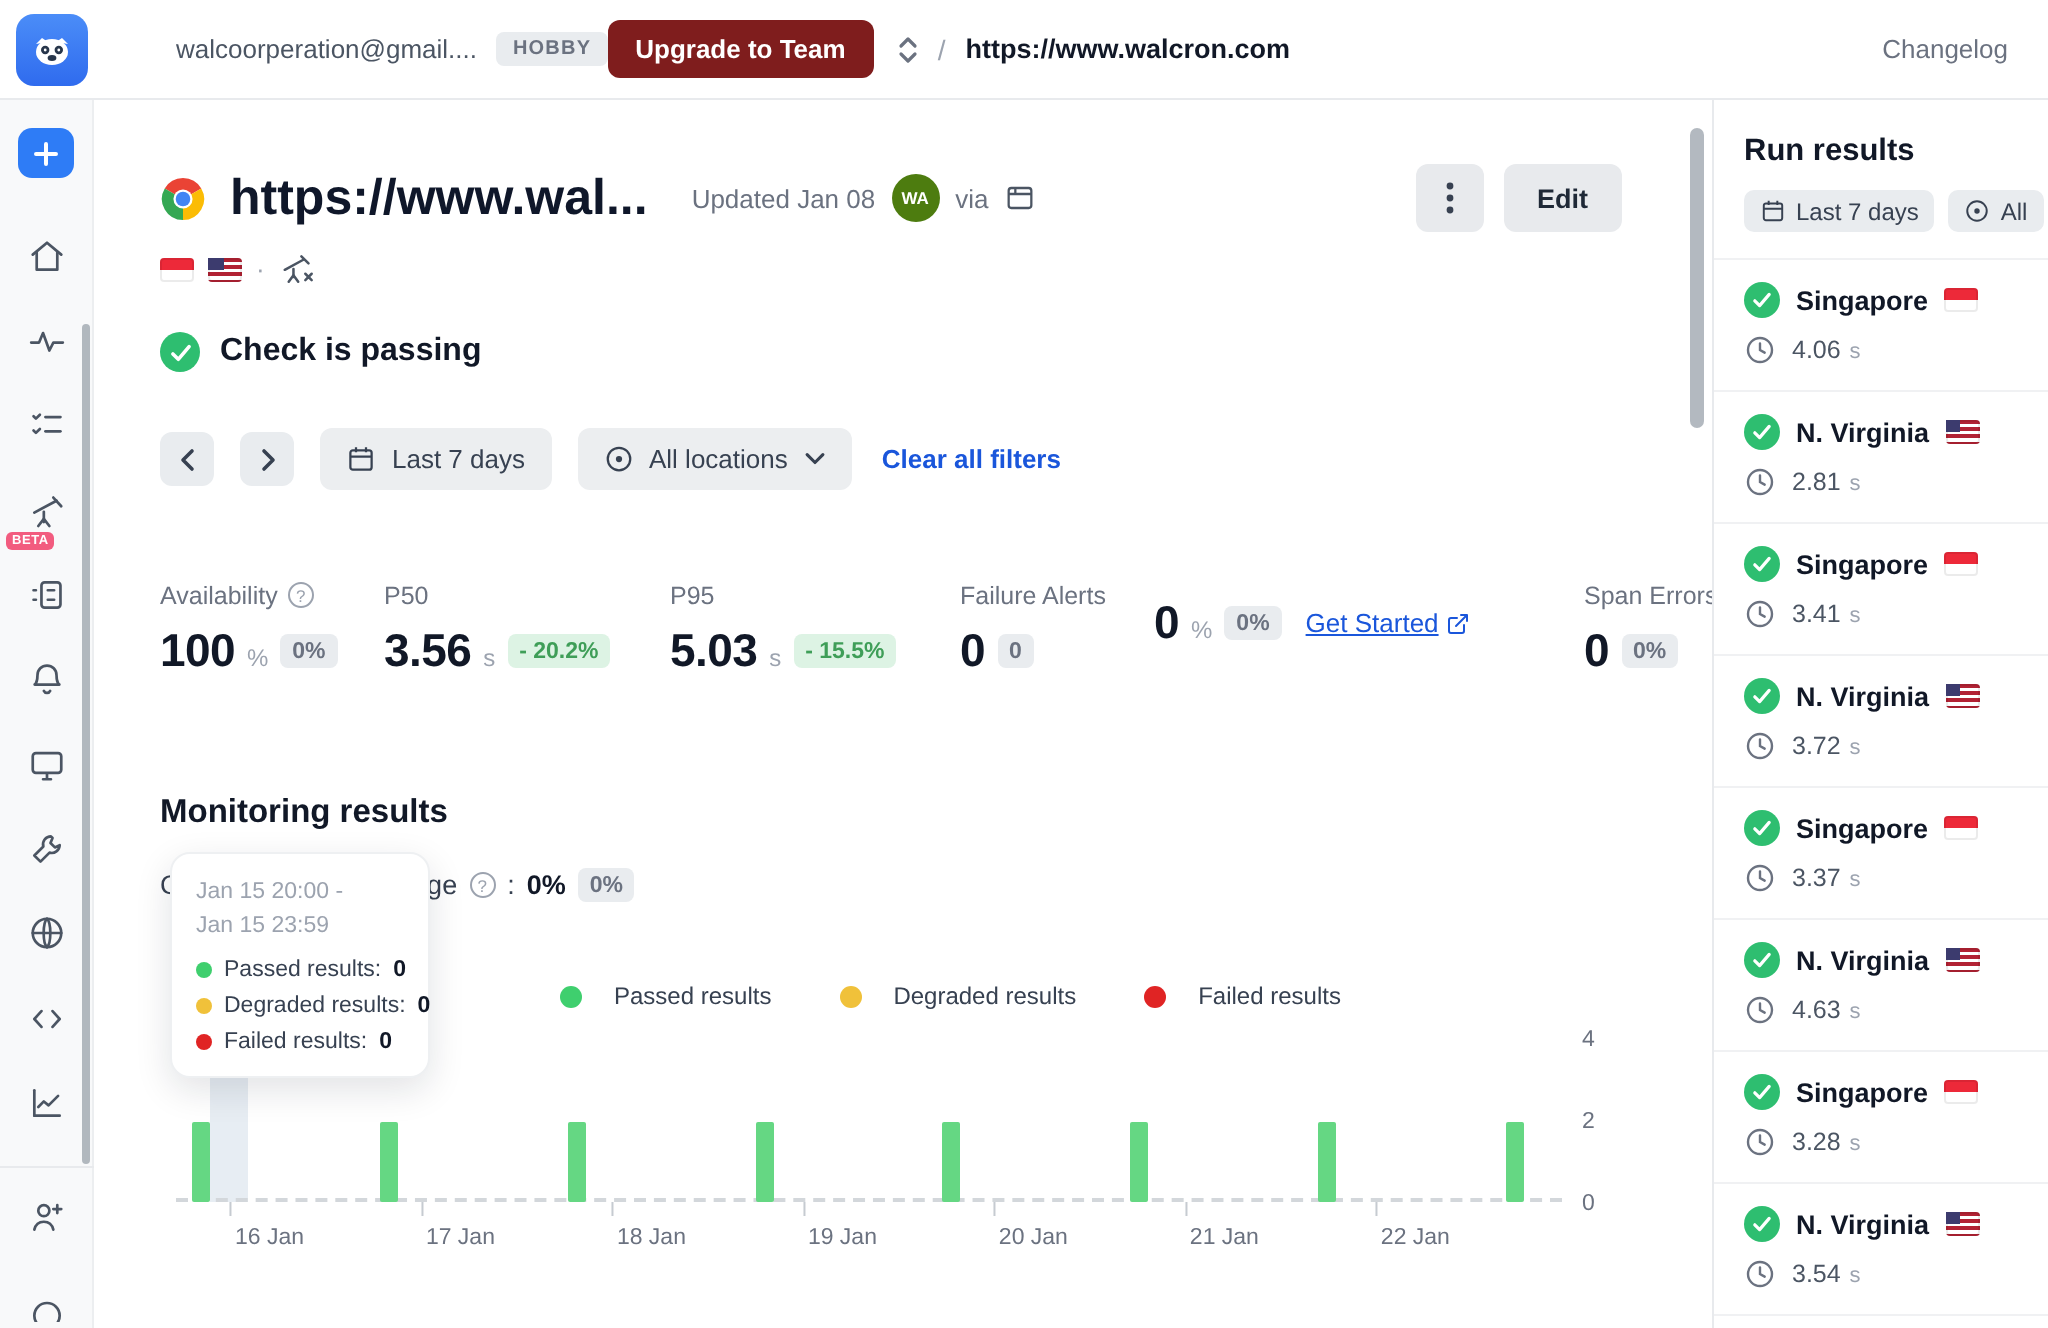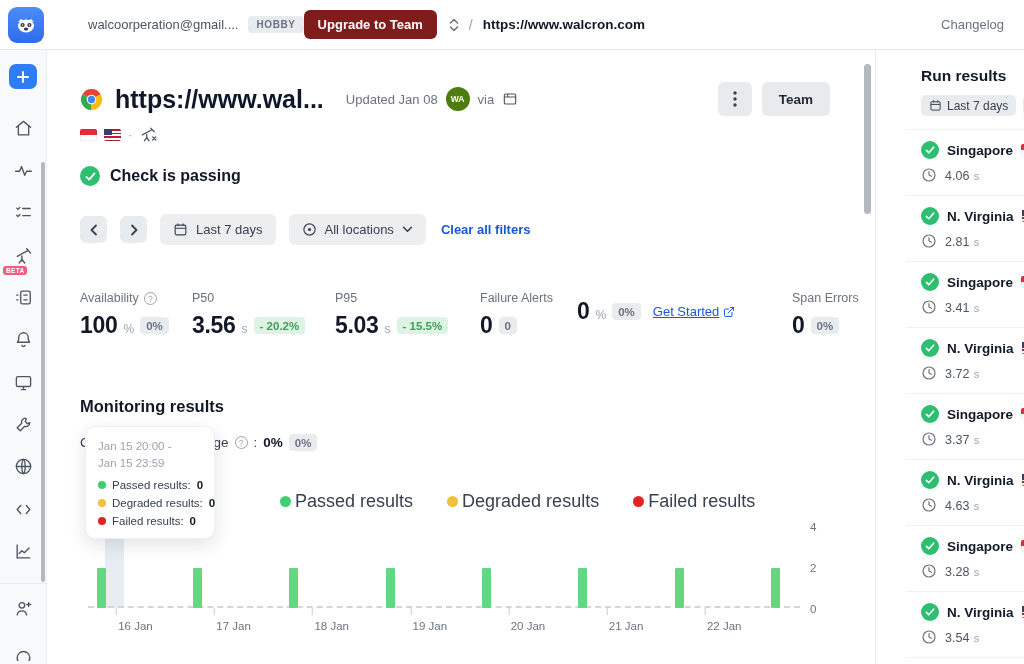--- a/index.html
+++ b/index.html
@@ -57,36 +57,36 @@
   .status-text { font-size:16px; font-weight:bold; color:#111827; }
   .check-circle { width:20px; height:20px; border-radius:50%; background:#2ebe70; display:flex; align-items:center; justify-content:center; flex:none; }
 
   .filters-row { display:flex; align-items:center; gap:13px; margin-top:28px; }
   .nav-sq { width:27px; height:27px; background:#e9ecef; border:none; border-radius:6px; color:#374151; display:flex; align-items:center; justify-content:center; cursor:pointer; }
   .pill { background:#eceef0; border:none; border-radius:6px; height:31px; display:flex; align-items:center; gap:8px; padding:0 13px; font-size:13px; color:#374151; cursor:pointer; }
   .clear-link { color:#1a56db; font-size:13px; font-weight:bold; cursor:pointer; margin-left:2px; }
 
   .metrics-row { display:flex; margin-top:46px; }
   .metric { flex:none; }
-  .m-label { font-size:12.5px; color:#6b7280; display:flex; align-items:flex-end; gap:5px; }
+  .m-label { font-size:12.5px; color:#6b7280; display:flex; align-items:flex-start; gap:5px; }
   .m-value-row { display:flex; align-items:baseline; gap:6px; margin-top:7px; }
   .m-value { font-size:23px; font-weight:bold; color:#111827; letter-spacing:-.3px; }
   .m-unit { font-size:12px; color:#9ca3af; }
   .badge { font-size:11.5px; border-radius:4px; padding:2.5px 6px; font-weight:bold; align-self:center; }
   .badge-gray { background:#e9ecef; color:#6b7280; }
   .badge-green { background:#ddf3e4; color:#3f9e58; }
   .gs-link { font-size:13px; color:#1a56db; text-decoration:underline; cursor:pointer; display:flex; align-items:center; gap:4px; align-self:center; margin-left:6px; white-space:nowrap; }
   .info-circle { width:13px; height:13px; border:1.2px solid #9ca3af; border-radius:50%; color:#9ca3af; font-size:8.5px; display:inline-flex; align-items:center; justify-content:center; cursor:pointer; }
 
   .mon-title { font-size:16.5px; font-weight:bold; margin-top:58px; }
   .error-row { display:flex; align-items:center; gap:6px; margin-top:18px; font-size:13.5px; color:#374151; }
   .error-val { font-weight:bold; color:#111827; }
 
   .legend-row { display:flex; align-items:center; gap:34px; margin-top:40px; margin-left:200px; }
-  .legend-item { display:flex; align-items:center; gap:4px; font-size:18px; color:#374151; cursor:pointer; }
+  .legend-item { display:flex; align-items:center; gap:16px; font-size:12px; color:#374151; cursor:pointer; }
   .ldot { width:11px; height:11px; border-radius:50%; flex:none; }
   .ldot-green { background:#3fcf6e; } .ldot-amber { background:#f0c13a; } .ldot-red { background:#e02424; }
 
   
   .chart-wrap { position:relative; margin-top:16px; height:112px; }
   .chart-plot { position:absolute; left:8px; right:30px; top:0; height:80px; }
   .chart-bar { position:absolute; bottom:0; width:9px; background:#65d783; border-radius:1px; }
   .hover-band { position:absolute; top:-4px; bottom:0; width:19px; left:2.4%; background:#e7edf3; }
   .zero-line { position:absolute; left:0; right:0; bottom:0; border-top:2px dashed #d3d7db; }
   .chart-y { position:absolute; right:0; top:-7px; height:94px; display:flex; flex-direction:column; justify-content:space-between; font-size:11.5px; color:#6b7280; text-align:left; width:20px; }
@@ -97,21 +97,21 @@
 
   
   .tooltip { position:absolute; left:38px; top:376px; width:130px; background:#fff; border:1px solid #eef0f2; border-radius:10px; box-shadow:0 6px 18px rgba(15,23,42,.12); padding:11px 12px; z-index:20; }
   .tt-date { font-size:11.5px; color:#9ca3af; line-height:1.5; }
   .tt-row { display:flex; align-items:center; gap:6px; font-size:11.5px; color:#374151; margin-top:6px; white-space:nowrap; }
   .tt-row:first-of-type { margin-top:10px; }
   .tt-dot { width:8px; height:8px; border-radius:50%; flex:none; }
   .tt-val { font-weight:bold; color:#111827; }
 
   
-  .runpanel { width:149px; border-left:1px solid #e8eaed; padding-top:17px; overflow:hidden;padding-left:30px; }
+  .runpanel { width:168px; border-left:1px solid #e8eaed; padding-top:17px; overflow:hidden; }
   .rp-title { font-size:15.5px; font-weight:bold; padding-left:15px; }
   .rp-badges { display:flex; gap:7px; padding-left:15px; margin-top:10px; white-space:nowrap; }
   .rp-badge { background:#e9ecef; border-radius:5px; font-size:12px; color:#374151; padding:3.5px 8px; display:flex; align-items:center; gap:5px; flex:none; cursor:pointer; }
   .rp-list { margin-top:13px; }
   .run-item { border-top:1px solid #f0f1f3; padding:11px 0 11px 15px; cursor:pointer; }
   .run-top { display:flex; align-items:center; gap:8px; white-space:nowrap; }
   .run-loc { font-size:13.5px; font-weight:bold; color:#111827; }
   .run-bottom { display:flex; align-items:center; gap:8px; margin-top:7px; color:#6b7280; }
   .run-dur { font-size:12.5px; color:#4b5563; }
   .run-unit { font-size:11px; color:#9ca3af; }
@@ -267,21 +267,21 @@
           </svg>
       </span>
       <span class="hdr-actions">
         <button class="kebab-btn">
           <svg width="4" height="16" viewBox="0 0 4 16" fill="#374151">
               <circle cx="2" cy="2" r="1.7"></circle>
               <circle cx="2" cy="8" r="1.7"></circle>
               <circle cx="2" cy="14" r="1.7"></circle>
             </svg>
         </button>
-        <button class="edit-btn">Team</button>
+        <button class="edit-btn">Edit</button>
       </span>
     </div>
 
     <div class="flags-row">
       <span class="flag flag-sg"></span>
       <span class="flag flag-us"></span>
       <span class="dot-sep">·</span>
       <svg class="muted-tel" width="21" height="19" viewBox="0 0 24 24" fill="none" stroke="currentColor" stroke-width="1.6" stroke-linecap="round" stroke-linejoin="round">
           <path d="M3 12.5 15 6"></path>
           <path d="M13.5 4 18 8.5"></path>

